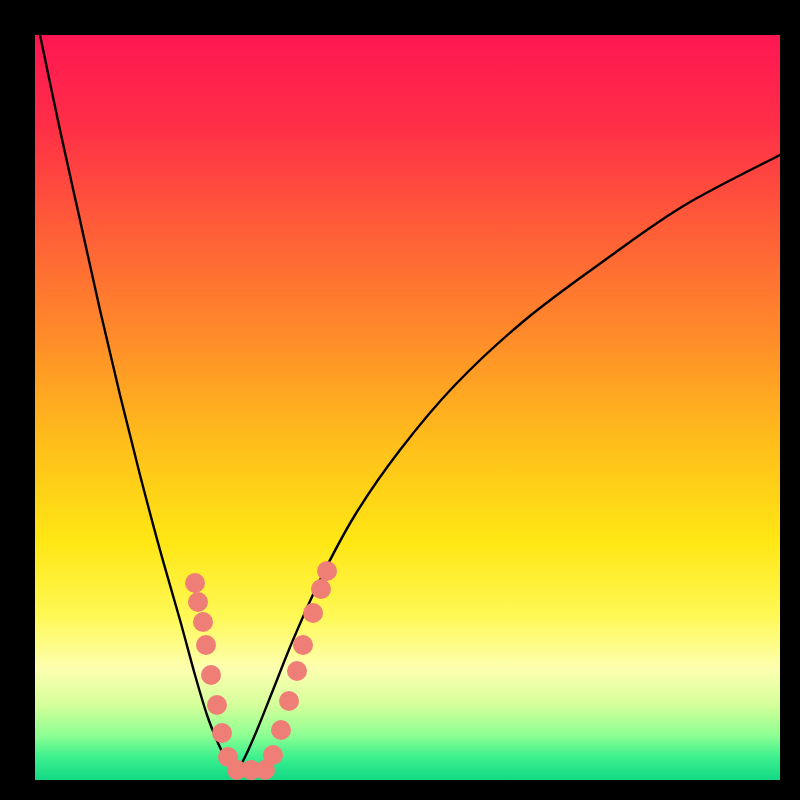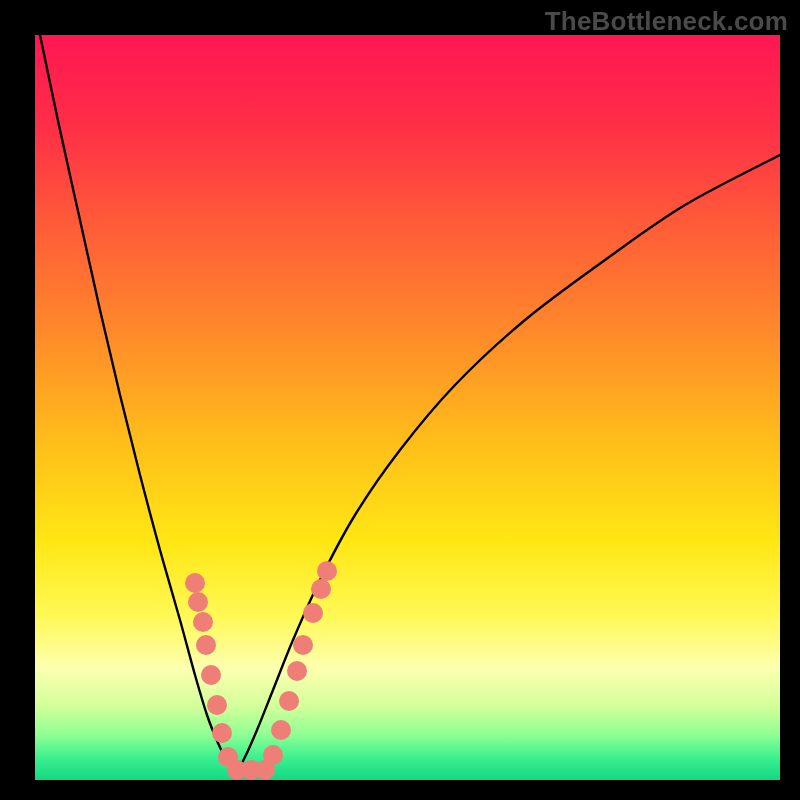--- a/index.html
+++ b/index.html
@@ -98,15 +98,14 @@
           <circle cx="262" cy="636" r="10" fill="#ee7e76"></circle>
           <circle cx="268" cy="610" r="10" fill="#ee7e76"></circle>
           <circle cx="278" cy="578" r="10" fill="#ee7e76"></circle>
           <circle cx="286" cy="554" r="10" fill="#ee7e76"></circle>
           <circle cx="292" cy="536" r="10" fill="#ee7e76"></circle>
         </g>
     </svg>
 
   </div>
 
-  <div class="watermark">TheBottleneck.com</div>
 
 </div>
 
 </body></html>

